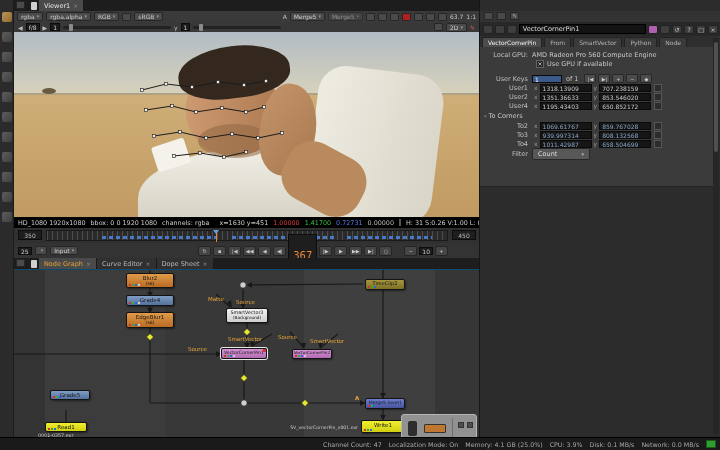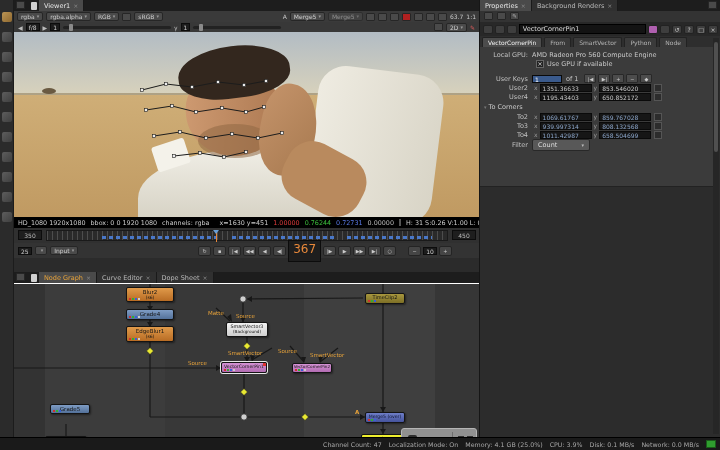--- a/index.html
+++ b/index.html
@@ -57,25 +57,25 @@
            background-image:repeating-linear-gradient(90deg,#4d4d4d 0 1px,transparent 1px 5px); }
   .kf { position:absolute; top:5px; height:3px; background:repeating-linear-gradient(90deg,#4a78c8 0 4px,transparent 4px 7px); }
   #playhead { position:absolute; left:169px; top:0; width:1px; height:11px; background:#e8883a; }
   #playhead::before { content:""; position:absolute; left:-3px; top:-1px; border:3px solid transparent; border-top:4px solid #6aa0d8; }
   .ruler-num { position:absolute; top:12px; font-size:5.5px; color:#9a9a9a; }
 
   #v-transport { position:absolute; left:0; top:243px; width:465px; height:15px; background:#333;
                  display:flex; align-items:center; font-size:6px; color:#bbb; }
   .tbtn { width:13px; height:10px; background:#454545; border:1px solid #242424; border-radius:2px;
           color:#ccc; font-size:5px; text-align:center; line-height:9px; margin-left:2px; }
-  .frame-cur { background:#1e1e1e; border:1px solid #0c0c0c; color:#e8883a; font-size:12px;
-               padding:4px 4px; height:22px; line-height:9px; margin-left:2px; }
+  .frame-cur { background:#1e1e1e; border:1px solid #0c0c0c; color:#e8883a; font-size:10px;
+               padding:16px 4px; height:22px; line-height:9px; margin-left:2px; }
 
   
-  #nodegraph { left:14px; top:272px; width:465px; height:179px; background:#ffffff; }
+  #nodegraph { left:14px; top:258px; width:465px; height:179px; background:#0c4a6e; }
   #ng-canvas { position:absolute; left:0; top:12px; width:465px; height:167px; background:#383838; overflow:hidden; }
   .band { position:absolute; top:0; height:167px; }
   .node { position:absolute; border:1px solid #141414; border-radius:2px; font-size:5.5px; color:#141414;
           text-align:center; line-height:1.15; box-shadow:1px 1px 2px rgba(0,0,0,.45); overflow:hidden; padding-top:1px; }
   .node .chips { position:absolute; left:2px; bottom:1px; display:flex; gap:1px; }
   .node .chips i { width:2px; height:2px; display:block; }
   .c-r{background:#d03030}.c-g{background:#30b030}.c-b{background:#3860d8}.c-w{background:#ccc}
   .port-label { position:absolute; font-size:5.5px; color:#e8a33a; white-space:nowrap; }
   .selbadge { position:absolute; right:-1px; top:-1px; width:4px; height:4px; background:#e03030; }
   #minimap { position:absolute; left:387px; top:144px; width:76px; height:29px; background:#919191;
@@ -257,21 +257,21 @@
       </svg>
     </div>
 
     <div id="v-info">
       <span>HD_1080 1920x1080</span>
       <span>bbox: 0 0 1920 1080</span>
       <span>channels: rgba</span>
       <span style="flex:1"></span>
       <span>x=1630 y=451</span>
       <span class="rv">1.00000</span>
-      <span class="gv">0.76244</span>
+      <span class="gv">1.41700</span>
       <span class="bv">0.72731</span>
       <span class="av">0.00000</span>
       <span class="swatch"></span>
       <span>H: 31 S:0.26 V:1.00  L: 0.88908</span>
     </div>
 
     <div id="v-timeline">
       <div class="framebox" style="left:4px">350</div>
       <div id="ruler">
         <div class="kf" style="left:55px;width:115px"></div>
@@ -488,32 +488,20 @@
         <div class="abs" style="left:6px;top:6px;width:9px;height:15px;background:#2e2e2e;border-radius:2px"></div>
         <div class="abs" style="left:22px;top:9px;width:22px;height:9px;background:#c07830;border:1px solid #333;border-radius:1px"></div>
         <div class="abs" style="left:50px;top:3px;width:1px;height:21px;background:#6e6e6e"></div>
         <div class="abs" style="left:56px;top:7px;width:6px;height:6px;background:#4e4e4e;border:1px solid #333"></div>
         <div class="abs" style="left:65px;top:7px;width:6px;height:6px;background:#4e4e4e;border:1px solid #333"></div>
       </div>
     </div>
   </div>
 
   <div id="properties" class="abs">
-    <div class="tabbar">
-      <div class="tab active">
-        <span>Properties</span>
-          <span class="x">×</span>
-      </div>
-      <div class="tab">
-        <span>Background Renders</span>
-          <span class="x">×</span>
-      </div>
-      <div style="flex:1"></div>
-      <div class="mini-ic" style="margin:1px 3px 0 0"></div>
-    </div>
 
     <div id="p-toolbar">
       <div class="p-ic"></div>
       <div class="p-ic"></div>
       <div class="p-ic">✎</div>
     </div>
 
     <div id="p-nodebar">
       <div class="hic"></div>
       <div class="hic"></div>
@@ -549,20 +537,28 @@
         <span class="plabel">User Keys</span>
         <span class="fld sel" style="width:30px">1</span>
         <span style="margin:16px 4px">of 1</span>
         <span class="kbtn">|◀</span>
         <span class="kbtn">▶|</span>
         <span class="kbtn">+</span>
         <span class="kbtn">−</span>
         <span class="kbtn">◆</span>
       </div>
       <div class="prow">
+        <span class="plabel">User1</span>
+        <span class="xy">x</span>
+          <span class="fld" style="width:52px">1318.13909</span>
+        <span class="xy">y</span>
+          <span class="fld" style="width:52px">707.238159</span>
+        <span class="animbox"></span>
+      </div>
+      <div class="prow">
         <span class="plabel">User2</span>
         <span class="xy">x</span>
           <span class="fld" style="width:52px">1351.36633</span>
         <span class="xy">y</span>
           <span class="fld" style="width:52px">853.546020</span>
         <span class="animbox"></span>
       </div>
       <div class="prow">
         <span class="plabel">User4</span>
         <span class="xy">x</span>

